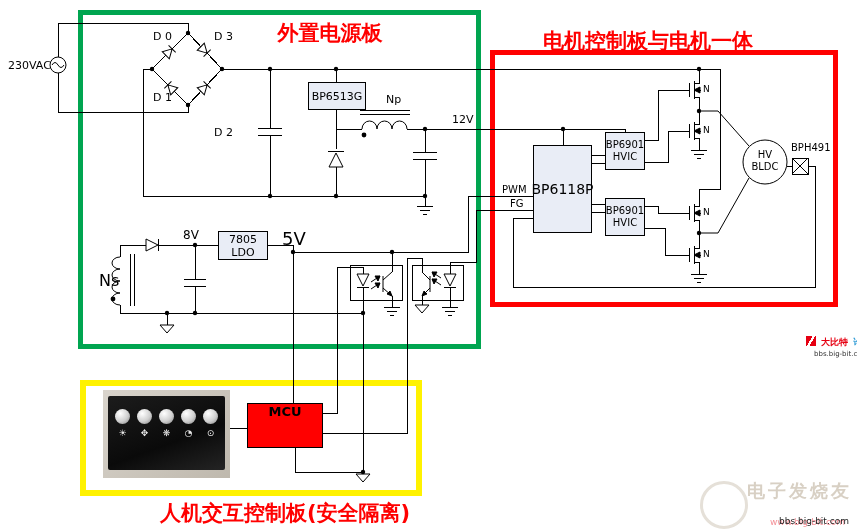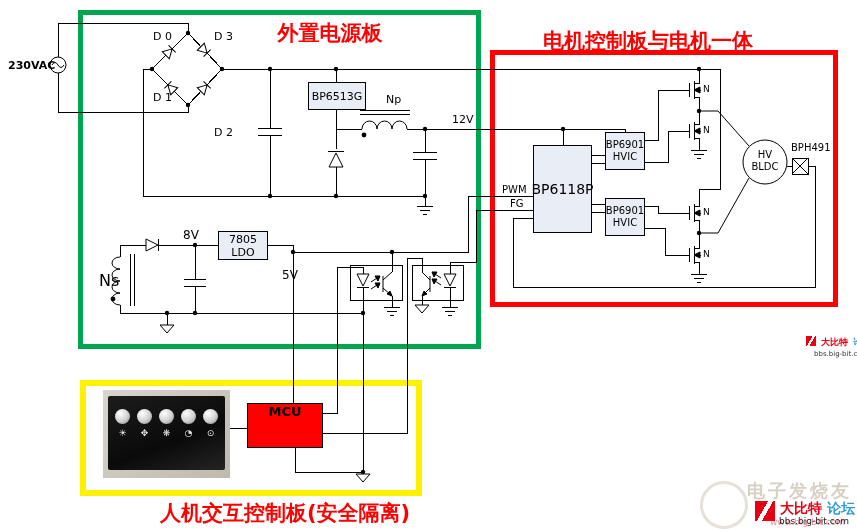--- a/index.html
+++ b/index.html
@@ -252,29 +252,29 @@
       <circle cx="363" cy="472" r="2.2"></circle>
         <circle cx="699" cy="111" r="2.2"></circle>
       <circle cx="699" cy="233" r="2.2"></circle>
     </g>
   </svg>
 
   <div class="title" style="left:240px;top:19px;width:180px;font-size:21px;">外置电源板</div>
   <div class="title" style="left:523px;top:27px;width:250px;font-size:21px;">电机控制板与电机一体</div>
   <div class="title" style="left:120px;top:499px;width:330px;font-size:21px;">人机交互控制板(安全隔离)</div>
 
-  <span class="lbl" style="left:8px;top:59px;font-weight:bold;">230VAC</span>
+  <span class="lbl" style="left:8px;top:59px;">230VAC</span>
   <span class="lbl" style="left:153px;top:30px;">D 0</span>
   <span class="lbl" style="left:214px;top:30px;">D 3</span>
   <span class="lbl" style="left:153px;top:91px;">D 1</span>
   <span class="lbl" style="left:214px;top:91px;margin-top:35px;">D 2</span>
   <span class="lbl" style="left:386px;top:93px;">Np</span>
   <span class="lbl" style="left:452px;top:113px;">12V</span>
   <span class="lbl" style="left:183px;top:228px;font-size:12px;">8V</span>
-  <span class="lbl" style="left:282px;top:228px;font-size:12px;margin-top:40px;">5V</span>
+  <span class="lbl" style="left:282px;top:228px;font-size:18px;">5V</span>
   <span class="lbl" style="left:99px;top:271px;font-size:16px;">Ns</span>
   <span class="lbl" style="left:502px;top:184px;font-size:10px;">PWM</span>
   <span class="lbl" style="left:510px;top:198px;font-size:10px;">FG</span>
   <span class="lbl" style="left:791px;top:142px;font-size:10px;">BPH491</span>
   <span class="lbl" style="left:703px;top:84px;font-size:9px;">N</span>
   <span class="lbl" style="left:703px;top:125px;font-size:9px;">N</span>
   <span class="lbl" style="left:703px;top:207px;font-size:9px;">N</span>
   <span class="lbl" style="left:703px;top:249px;font-size:9px;">N</span>
 
   <div class="chip" style="left:308px;top:82px;width:58px;height:28px;align-items:center;">
@@ -324,21 +324,16 @@
 
   <div class="wm" style="left:806px;top:330px;">
     <span class="brandsq" style="width:10px;height:10px;"></span>
     <span style="color:#E60012;font:bold 9px 'DejaVu Sans',sans-serif;">大比特</span>
     <span style="color:#2E9BD6;font:bold 9px 'DejaVu Sans',sans-serif;">论坛</span>
     <div style="color:#333;font:7px 'DejaVu Sans',sans-serif;margin-top:1px;margin-left:8px;">bbs.big-bit.com</div>
   </div>
 
   <div class="wm" style="left:700px;top:481px;width:42px;height:42px;border:3px solid #E5E0D8;border-radius:50%;"></div>
   <div class="wm" style="left:747px;top:479px;font:bold 18px 'DejaVu Sans',sans-serif;color:#D8D0C4;letter-spacing:3px;">电子发烧友</div>
-  <div class="wm" style="left:755px;top:500px;">
-    <span class="brandsq" style="width:20px;height:20px;"></span>
-    <span style="color:#E60012;font:bold 14px 'DejaVu Sans',sans-serif;vertical-align:top;">大比特</span>
-    <span style="color:#2E9BD6;font:bold 14px 'DejaVu Sans',sans-serif;vertical-align:top;">论坛</span>
-  </div>
   <div class="wm" style="left:770px;top:517px;font:9px 'DejaVu Sans',sans-serif;color:#E60012;opacity:.45;">www.big-bit.com</div>
   <div class="wm" style="left:779px;top:516px;font:9px 'DejaVu Sans',sans-serif;color:#1A1A1A;">bbs.big-bit.com</div>
 
 </div>
 
 </body></html>

